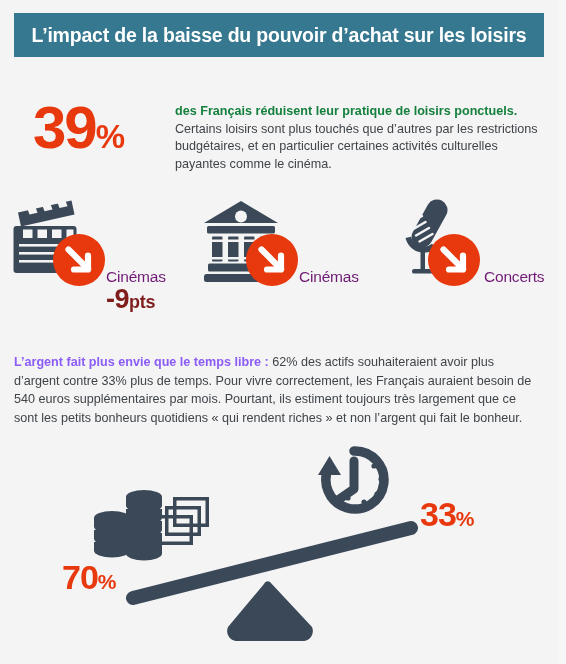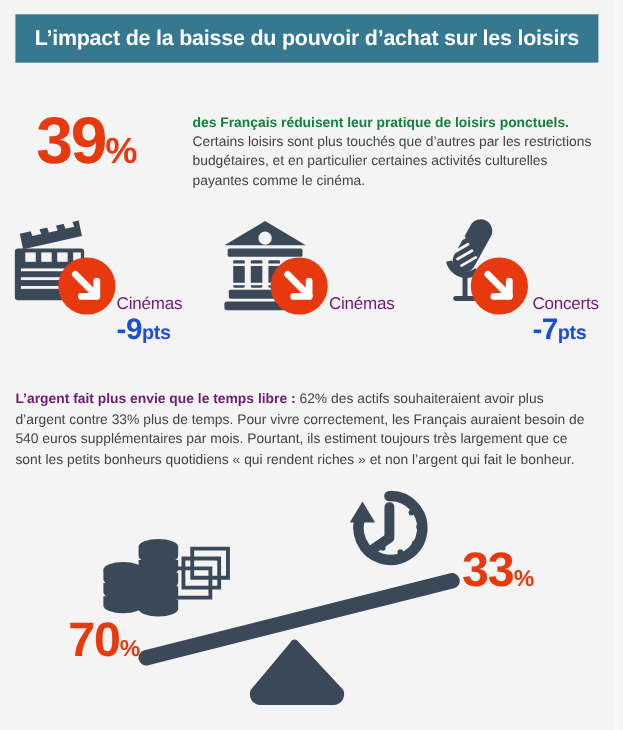--- a/index.html
+++ b/index.html
@@ -117,21 +117,21 @@
   }
   .leisure-name {
     color: #701a75;
     font-size: 15.5px;
     font-weight: normal;
     letter-spacing: -0.2px;
     line-height: 18px;
     margin-top: 36px;
   }
   .leisure-delta {
-    color: #1d4ed8;
+    color: #7f1d1d;
     font-weight: bold;
     line-height: 26px;
     white-space: nowrap;
   }
   .leisure-delta .big {
     font-size: 27px;
     letter-spacing: -0.5px;
   }
   .leisure-delta .unit {
     font-size: 18px;
@@ -143,40 +143,40 @@
     position: absolute;
     left: 14px;
     top: 353px;
     width: 528px;
     font-size: 12.6px;
     line-height: 18.6px;
     color: #3f4449;
   }
   .body-copy .lead {
     font-weight: bold;
-    color: #701a75;
+    color: #8b5cf6;
   }
 
   
   .scene {
     position: absolute;
     left: 0;
     top: 440px;
     width: 558px;
     height: 224px;
   }
   .scene svg { display: block; }
   .scene-label {
     position: absolute;
     color: #e8380d;
     font-weight: bold;
     white-space: nowrap;
     line-height: 1;
   }
-  .scene-label .num { font-size: 44px; letter-spacing: -1px; }
+  .scene-label .num { font-size: 34px; letter-spacing: -1px; }
   .scene-label .pct { font-size: 21px; }
   #label-money { left: 62px; top: 560px; }
   #label-time  { left: 420px; top: 497px; }
 </style>
 </head>
 <body>
 
 <div id="page">
 
   <div class="title-bar">
@@ -275,23 +275,20 @@
           <line x1="21" y1="27.5" x2="34" y2="20"></line>
         </g>
         <circle cx="66" cy="64" r="26" fill="#e8380d"></circle>
         <g stroke="#ffffff" stroke-width="6.2" stroke-linecap="round" fill="none">
           <line x1="55.5" y1="53.5" x2="75" y2="73"></line>
           <polyline points="75,59.5 75,73.5 61,73.5" stroke-linejoin="round"></polyline>
         </g>
       </svg>
       <div class="leisure-text">
         <div class="leisure-name">Concerts</div>
-        <div class="leisure-delta">
-          <span class="big">-7</span><span class="unit">pts</span>
-        </div>
       </div>
     </div>
 
   </div>
 
   <div class="body-copy">
     <span class="lead">L’argent fait plus envie que le temps libre :</span><span> 62% des actifs souhaiteraient avoir plus d’argent contre 33% plus de temps. Pour vivre correctement, les Français auraient besoin de 540 euros supplémentaires par mois. Pourtant, ils estiment toujours très largement que ce sont les petits bonheurs quotidiens « qui rendent riches » et non l’argent qui fait le bonheur.</span>
   </div>
 
   <div class="scene">

